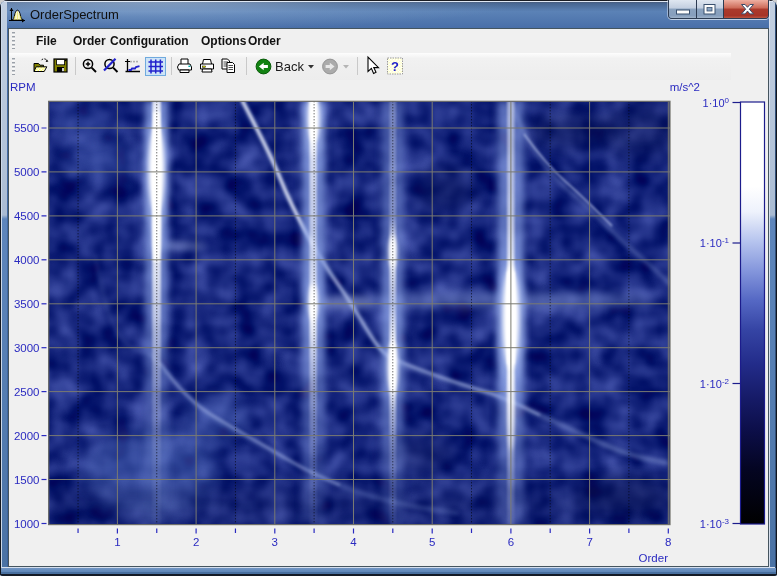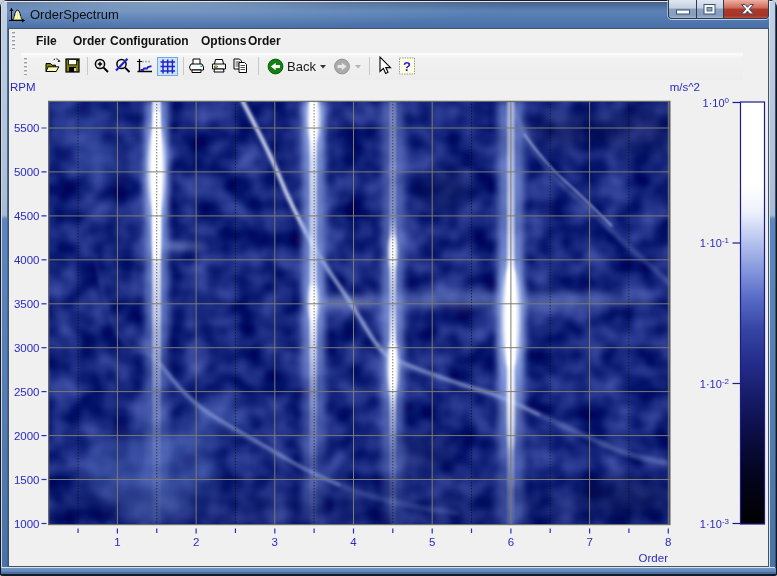--- a/index.html
+++ b/index.html
@@ -43,21 +43,21 @@
   #btn-max{left:28px;width:26px;
     background:linear-gradient(180deg,#dfe7f1 0%,#c3cfe0 42%,#8aa2bf 48%,#879fbd 82%,#aabccf 100%);}
   #btn-close{left:55px;width:46px;
     background:linear-gradient(180deg,#eeb0a2 0%,#cd6a58 42%,#ab3a2c 48%,#a63428 82%,#c2614a 100%);}
   .wdiv{position:absolute;top:0;width:1px;height:19px;background:#2c3b52;}
   
   #menubar{position:absolute;left:9px;top:29px;width:759px;height:24px;background:#f0f0f0;font-size:12px;color:#111;}
   .mitem{position:absolute;top:5px;font-weight:bold;}
   
   #toolbar{position:absolute;left:9px;top:53px;width:722px;height:27px;
-    background:linear-gradient(180deg,#fdfdfd,#f1f1f1 20%,#ededed);margin-left:12px;}
+    background:linear-gradient(180deg,#fdfdfd,#f1f1f1 20%,#ededed);}
   .grip{position:absolute;width:3px;height:17px;
     background:repeating-linear-gradient(180deg,#9aa0a8 0px,#9aa0a8 1px,#fdfdfd 2px,#f0f0f0 4px);}
 </style></head>
 <body>
 <div id="outer">
   <div id="framegrad"></div>
   <div id="titlehaze"></div>
   <div id="topline"></div>
   <div id="topline2"></div>
   <div id="clientborder"></div>

